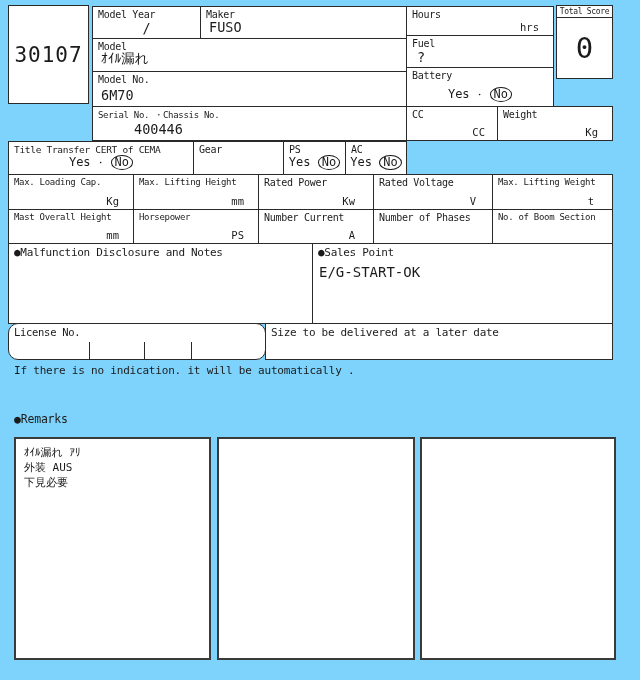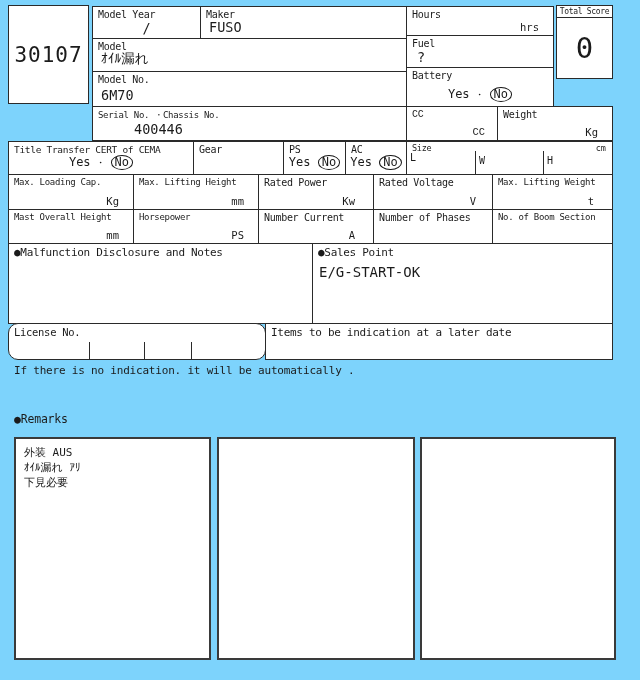--- a/index.html
+++ b/index.html
@@ -76,21 +76,21 @@
     <div class="lbl">Battery</div>
     <div class="ynrow">
       <span>Yes</span><span class="dot">・</span><span class="circ">No</span>
     </div>
   </div>
 
   <div class="c" style="left:92px;top:106px;width:315px;height:35px;">
     <div class="lbl lbl-sm">Serial No. ・Chassis No.</div>
     <div class="val" style="left:12px;bottom:3px;margin-left:29px;">400446</div>
   </div>
-  <div class="c" style="left:406px;top:106px;width:92px;height:35px;font-family:Liberation Mono, monospace;">
+  <div class="c" style="left:406px;top:106px;width:92px;height:35px;">
     <div class="lbl">CC</div>
     <div class="unit" style="right:12px;">CC</div>
   </div>
   <div class="c" style="left:497px;top:106px;width:116px;height:35px;">
     <div class="lbl">Weight</div>
     <div class="unit">Kg</div>
   </div>
 
   <div class="c" style="left:8px;top:141px;width:186px;height:34px;">
     <div class="lbl" style="font-size:9.5px;">Title Transfer CERT of CEMA</div>
@@ -105,29 +105,20 @@
     <div class="lbl">PS</div>
     <div class="ynrow">
       <span>Yes</span> <span class="circ">No</span>
     </div>
   </div>
   <div class="c" style="left:345px;top:141px;width:62px;height:34px;">
     <div class="lbl">AC</div>
     <div class="ynrow">
       <span>Yes</span> <span class="circ">No</span>
     </div>
-  </div>
-  <div class="c" style="left:406px;top:141px;width:207px;height:34px;">
-    <div class="lbl" style="font-size:8.5px;top:1px;">Size</div>
-    <div style="position:absolute;top:1px;right:6px;font-size:8.5px;">cm</div>
-    <div style="position:absolute;left:3px;top:10px;font-size:10px;">L</div>
-    <div style="position:absolute;left:72px;top:13px;font-size:10px;">W</div>
-    <div style="position:absolute;left:140px;top:13px;font-size:10px;">H</div>
-    <div class="vline" style="left:68px;top:9px;height:24px;"></div>
-    <div class="vline" style="left:136px;top:9px;height:24px;"></div>
   </div>
 
   <div class="c" style="left:8px;top:174px;width:126px;height:36px;">
     <div class="lbl lbl-sm">Max. Loading Cap.</div>
     <div class="unit">Kg</div>
   </div>
   <div class="c" style="left:133px;top:174px;width:126px;height:36px;">
     <div class="lbl lbl-sm">Max. Lifting Height</div>
     <div class="unit">mm</div>
   </div>
@@ -171,28 +162,28 @@
     <div class="val" style="left:6px;top:20px;font-size:14px;">E/G-START-OK</div>
   </div>
 
   <div class="c" style="left:8px;top:323px;width:258px;height:37px;border-radius:10px;">
     <div class="lbl" style="font-size:10.5px;">License No.</div>
     <div class="tick" style="left:80px;top:18px;height:17px;"></div>
     <div class="tick" style="left:135px;top:18px;height:17px;"></div>
     <div class="tick" style="left:182px;top:18px;height:17px;"></div>
   </div>
   <div class="c" style="left:265px;top:323px;width:348px;height:37px;">
-    <div class="lbl" style="font-size:11px;">Items to be indication at a later date</div>
+    <div class="lbl" style="font-size:11px;">Size to be delivered at a later date</div>
   </div>
 
   <div class="note" style="left:14px;top:364px;">If there is no indication. it will be automatically .</div>
 
   <div class="note" style="left:14px;top:412px;font-size:11.5px;">●Remarks</div>
 
   <div class="c thick" style="left:14px;top:437px;width:197px;height:223px;padding:6px 8px;">
+    <div class="rline">ｵｲﾙ漏れ ｱﾘ</div>
     <div class="rline">外装 AUS</div>
-    <div class="rline">ｵｲﾙ漏れ ｱﾘ</div>
     <div class="rline">下見必要</div>
   </div>
   <div class="c thick" style="left:217px;top:437px;width:198px;height:223px;"></div>
   <div class="c thick" style="left:420px;top:437px;width:196px;height:223px;"></div>
 
 </div>
 
 </body></html>

